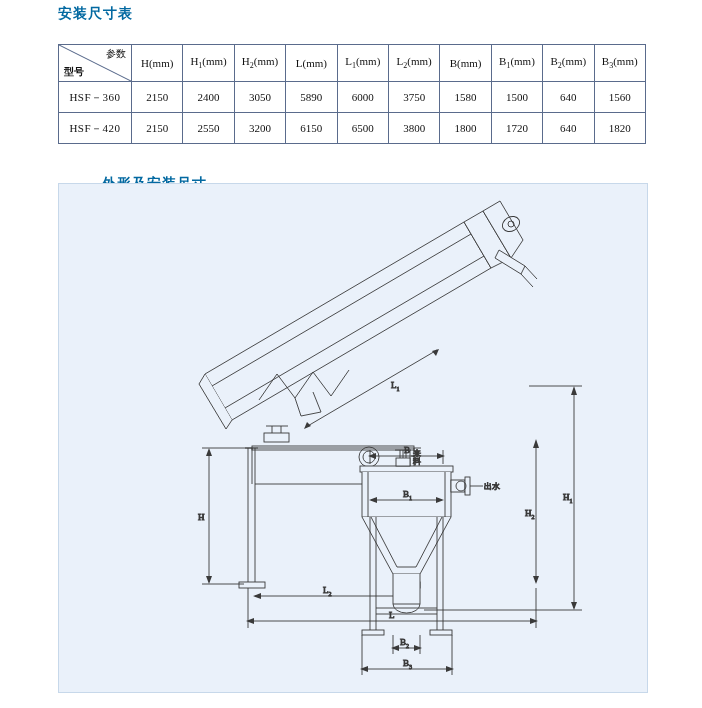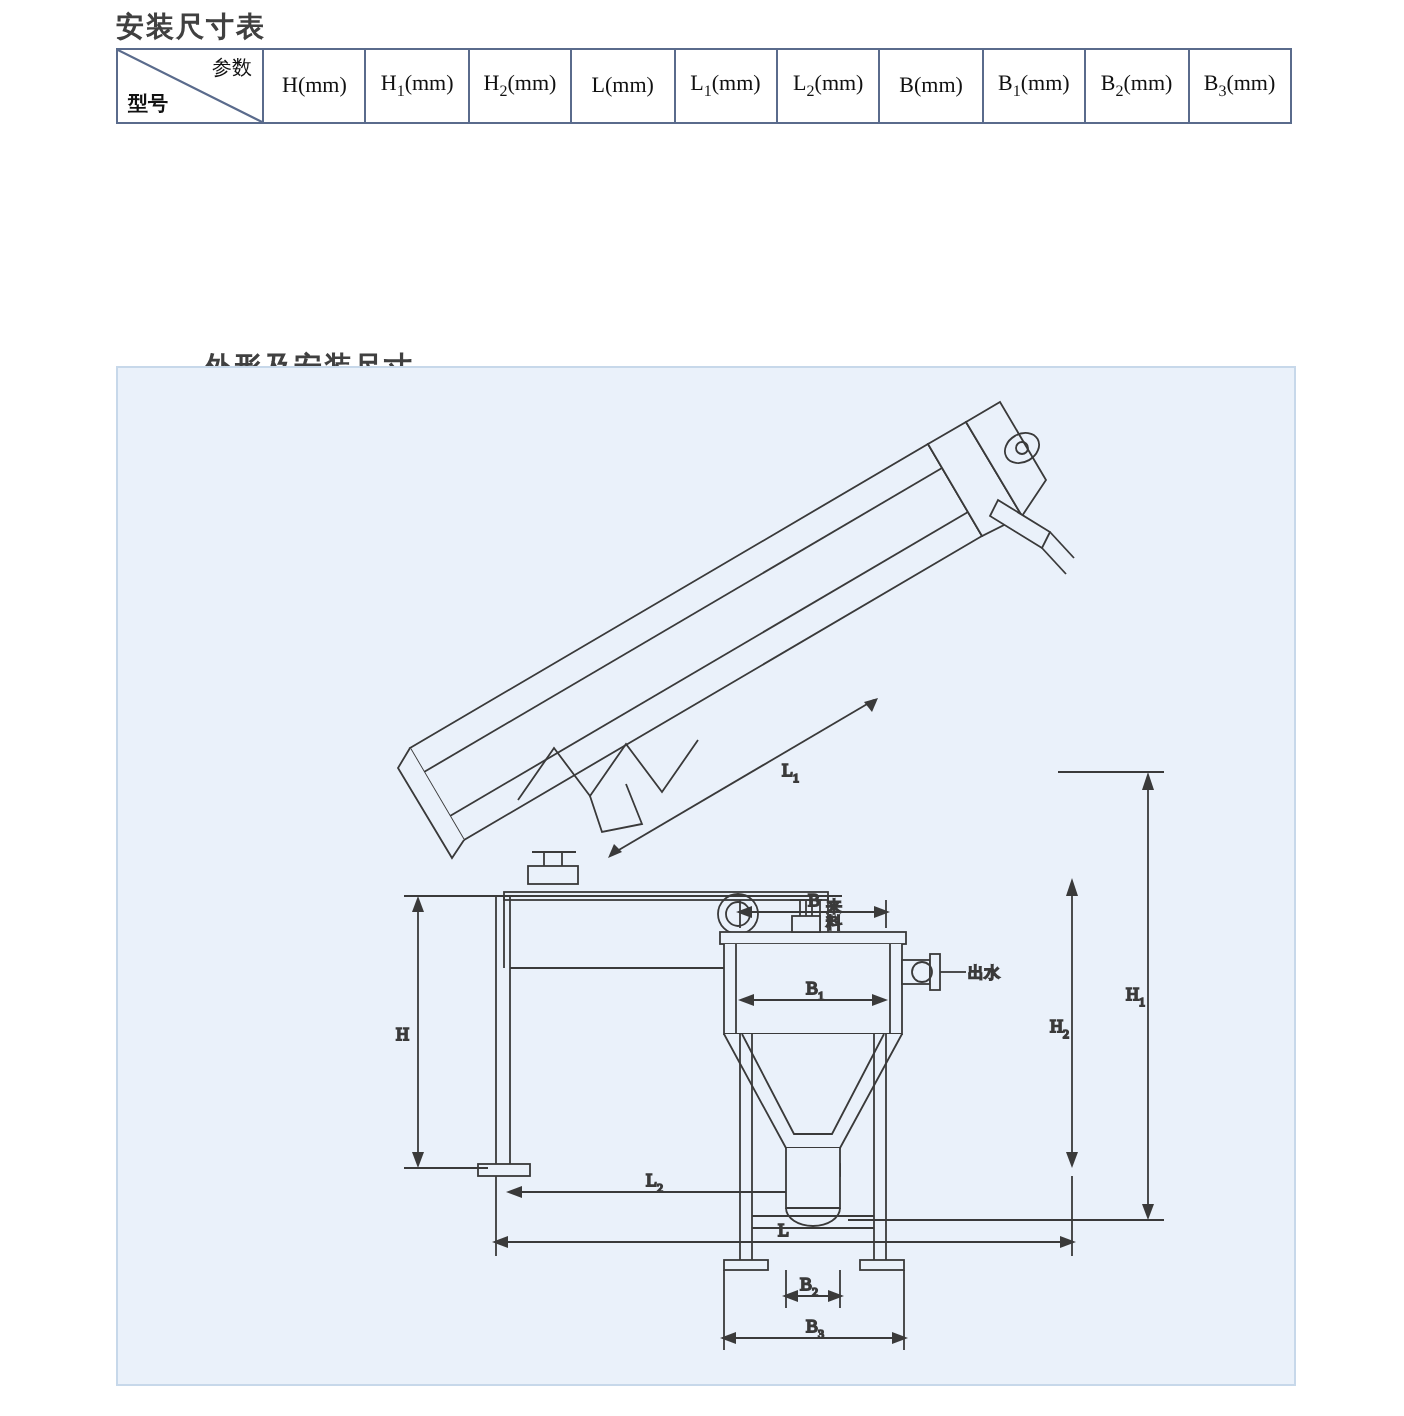--- a/index.html
+++ b/index.html
@@ -12,42 +12,42 @@
     background: #ffffff;
     font-family: "Liberation Serif", "DejaVu Serif", serif;
     overflow: hidden;
   }
   .page {
     position: relative;
     width: 702px;
     height: 708px;
   }
   .section-title {
-    color: #404040;
+    color: #0369a1;
     font-size: 14px;
     font-family: "Liberation Sans", "DejaVu Sans", sans-serif;
     font-weight: bold;
     letter-spacing: 1px;
   }
   #title-spec {
     position: absolute;
     left: 58px;
     top: 5px;
   }
   #title-dims {
     position: absolute;
     left: 58px;
     top: 175px;
     margin-left: 44px;
   }
   
   .table-wrap {
     position: absolute;
     left: 58px;
-    top: 24px;
+    top: 44px;
     width: 628px;
   }
   table.spec {
     border-collapse: collapse;
     width: 588px;
     background: #ffffff;
     table-layout: fixed;
   }
   table.spec th, table.spec td {
     border: 1px solid #5a6b8c;
@@ -142,20 +142,46 @@
           <th><span>L(mm)</span></th>
           <th><span>L</span><span class="sub">1</span><span>(mm)</span></th>
           <th><span>L</span><span class="sub">2</span><span>(mm)</span></th>
           <th><span>B(mm)</span></th>
           <th><span>B</span><span class="sub">1</span><span>(mm)</span></th>
           <th><span>B</span><span class="sub">2</span><span>(mm)</span></th>
           <th><span>B</span><span class="sub">3</span><span>(mm)</span></th>
         </tr>
       </thead>
       <tbody>
+        <tr>
+          <td class="model">HSF－360</td>
+          <td>2150</td>
+          <td>2400</td>
+          <td>3050</td>
+          <td>5890</td>
+          <td>6000</td>
+          <td>3750</td>
+          <td>1580</td>
+          <td>1500</td>
+          <td>640</td>
+          <td>1560</td>
+        </tr>
+        <tr>
+          <td class="model">HSF－420</td>
+          <td>2150</td>
+          <td>2550</td>
+          <td>3200</td>
+          <td>6150</td>
+          <td>6500</td>
+          <td>3800</td>
+          <td>1800</td>
+          <td>1720</td>
+          <td>640</td>
+          <td>1820</td>
+        </tr>
       </tbody>
     </table>
   </div>
 
   <div id="title-dims" class="section-title">外形及安装尺寸</div>
 
   <div class="diagram-box">
     <svg width="588" height="508" viewBox="0 0 588 508">
       <g stroke="#3a3a3a" fill="none" stroke-width="0.9">
 

